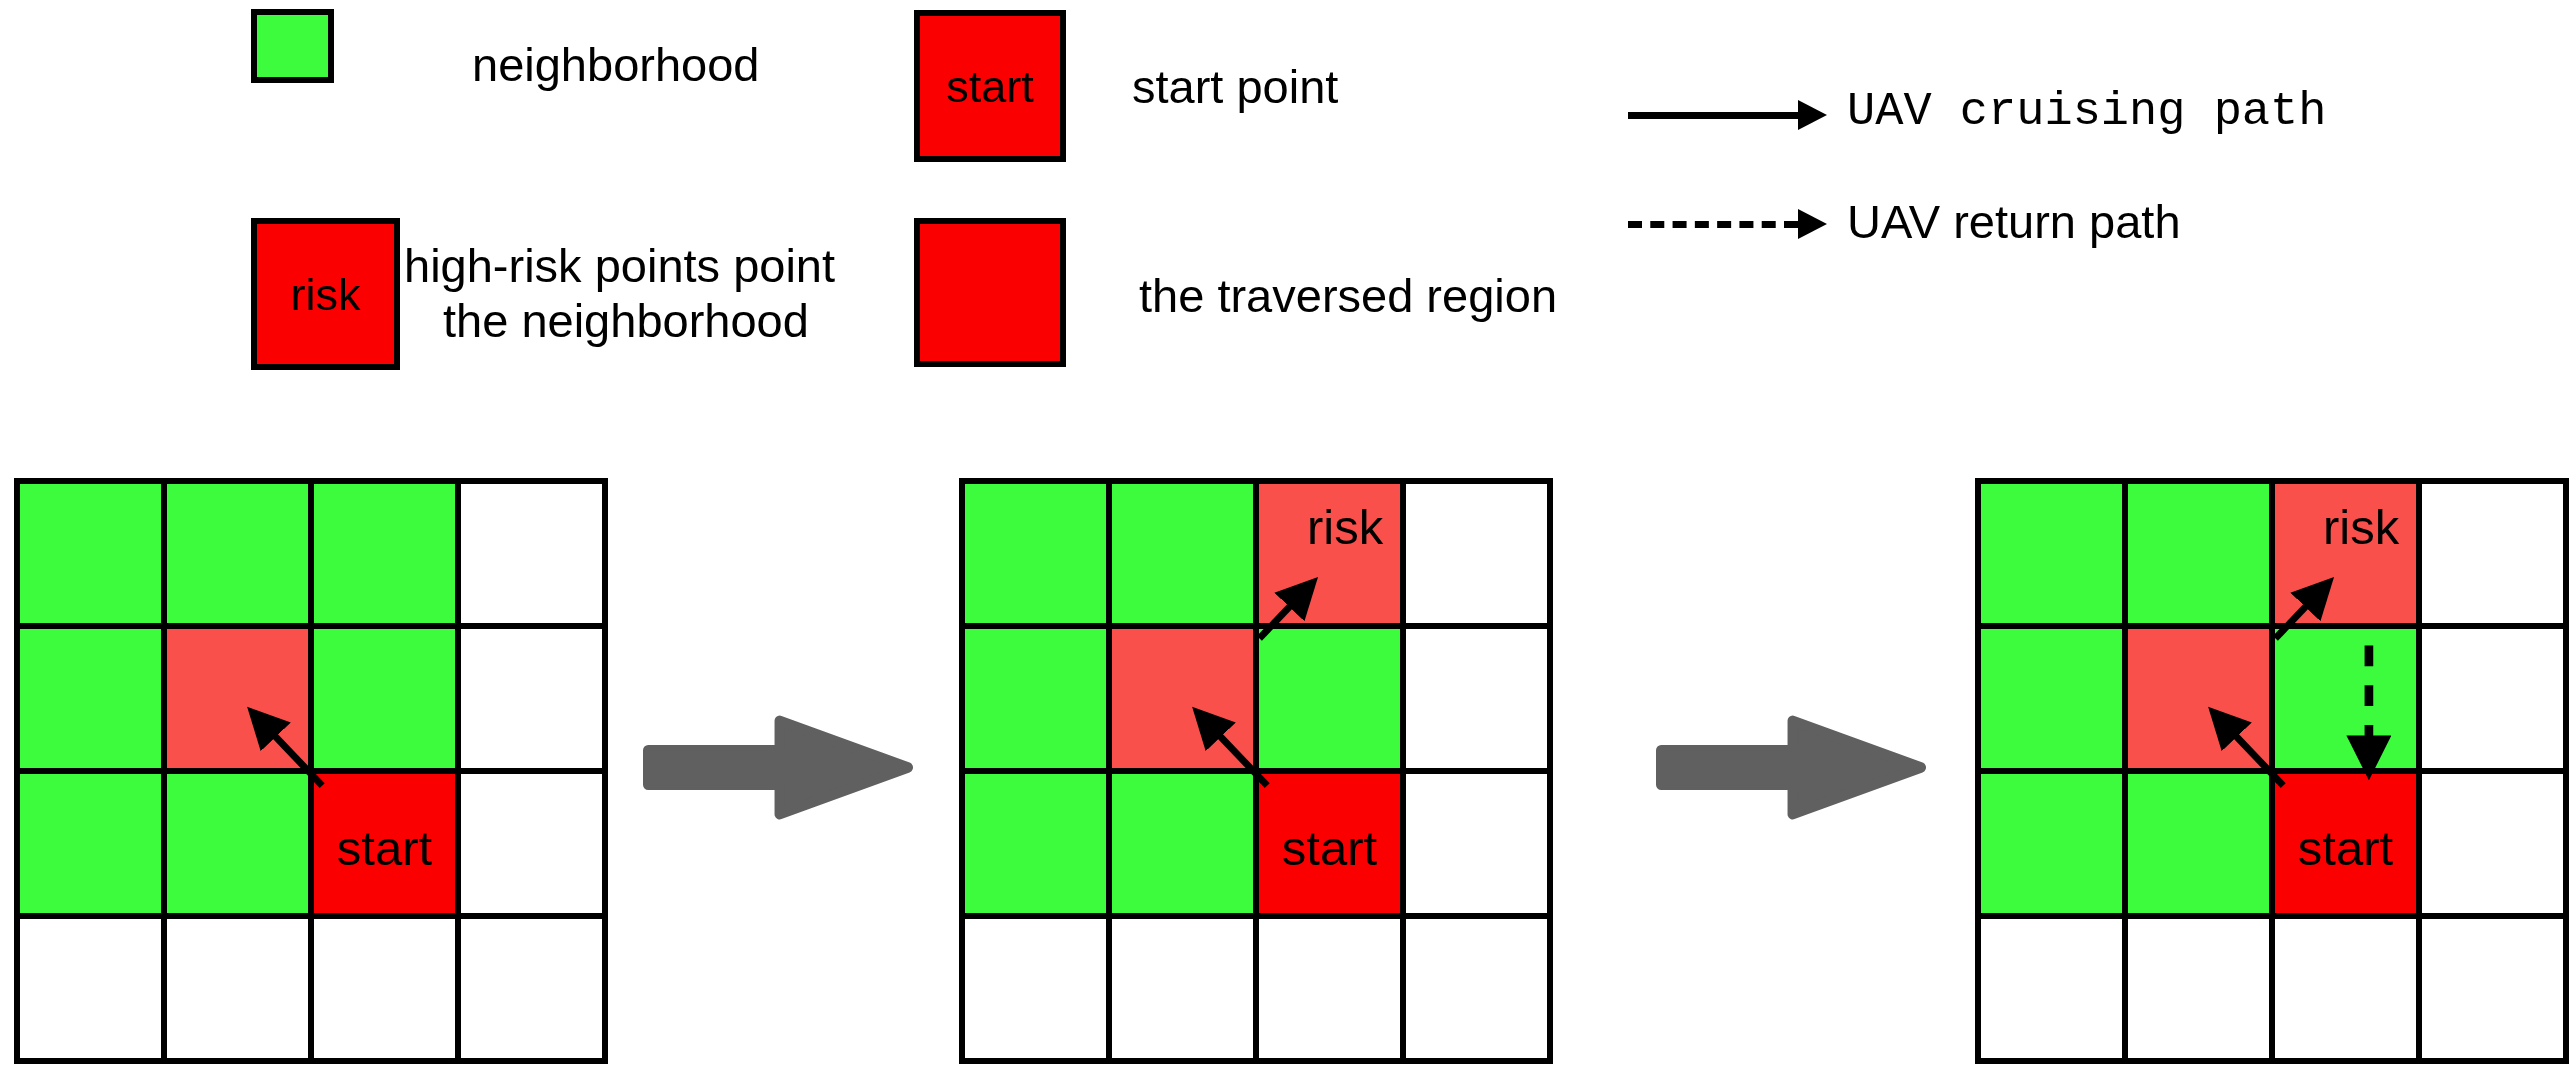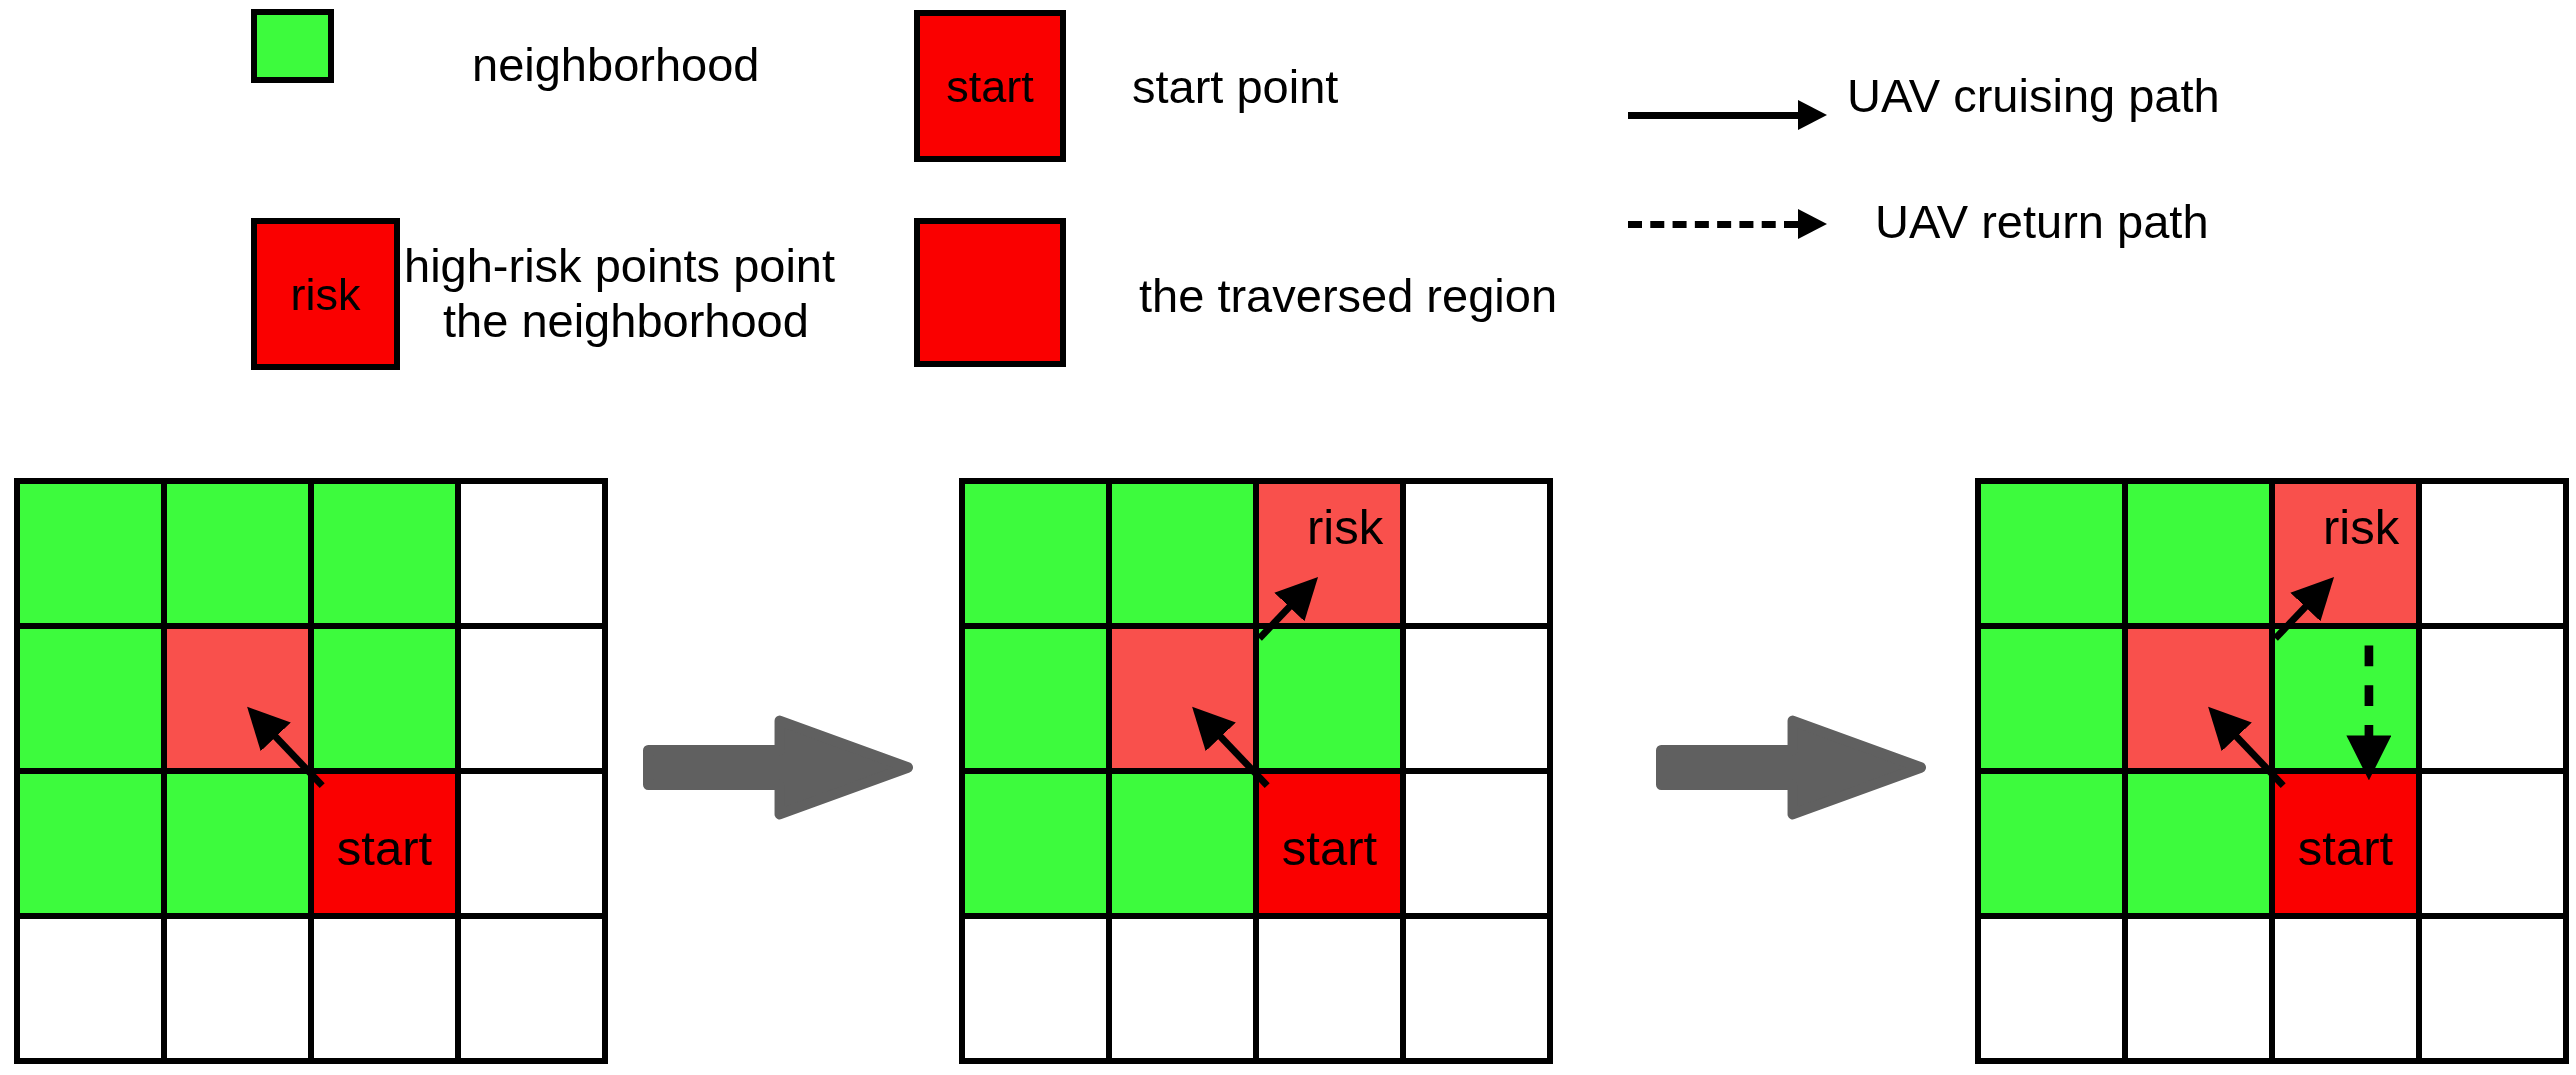--- a/index.html
+++ b/index.html
@@ -126,38 +126,38 @@
 
 <div class="legend-swatch" style="left:914px; top:10.4px; width:152px; height:152px; background:#FA0000;">
   <span>start</span>
 </div>
 <div class="legend-label" style="left:1132px; top:62px;">start point</div>
 
 <div class="legend-arrow-wrap" style="left:1628px; top:98px; width:208px;">
   <div class="legend-line-solid" style="width:173px;"></div>
   <div class="legend-arrowhead" style="left:170px;"></div>
 </div>
-<div class="legend-label" style="left:1847px; top:71px;">UAV cruising path</div>
+<div class="legend-label" style="left:1847px; top:87px;font-family:Liberation Mono, monospace;">UAV cruising path</div>
 
 <div class="legend-swatch" style="left:251px; top:218px; width:149px; height:152px; background:#FA0000;">
   <span>risk</span>
 </div>
 <div class="legend-label center" style="left:404px; top:241px;">high-risk points point</div>
 <div class="legend-label center" style="left:443px; top:296px;text-align:center;">the neighborhood</div>
 
 <div class="legend-swatch" style="left:914px; top:218px; width:152px; height:149px; background:#FA0000;">
   <span></span>
 </div>
 <div class="legend-label" style="left:1139px; top:271px;">the traversed region</div>
 
 <div class="legend-arrow-wrap" style="left:1628px; top:207px; width:208px;">
   <div class="legend-line-dashed" style="width:170px;"></div>
   <div class="legend-arrowhead" style="left:170px;"></div>
 </div>
-<div class="legend-label" style="left:1847px; top:197px;margin-left:28px;">UAV return path</div>
+<div class="legend-label" style="left:1847px; top:197px;">UAV return path</div>
 
 <div class="grid" style="left:14px; top:478px; width:594px; height:586px;">
   <div class="cell green"></div>
   <div class="cell green"></div>
   <div class="cell green"></div>
   <div class="cell"></div>
 
   <div class="cell green"></div>
   <div class="cell risk"></div>
   <div class="cell green"></div>

